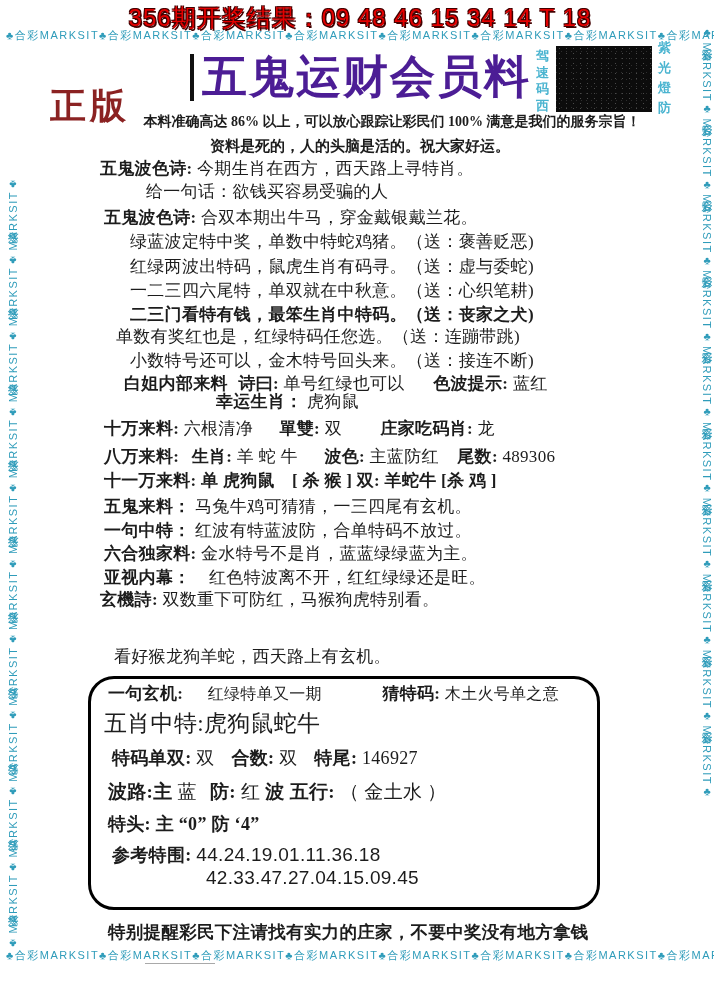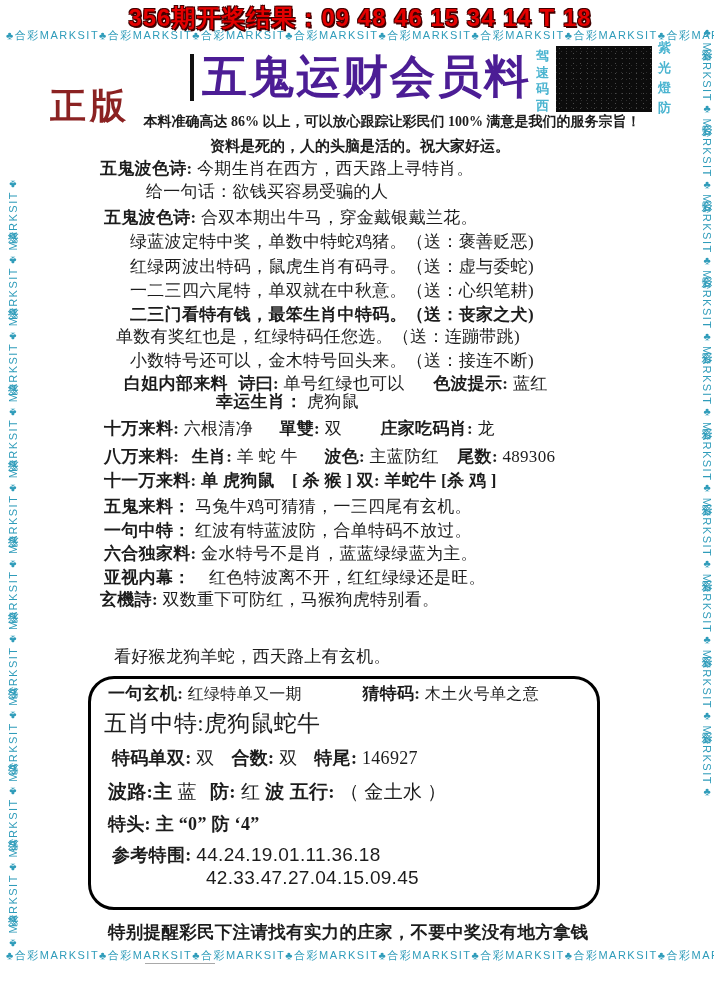--- a/index.html
+++ b/index.html
@@ -17,21 +17,21 @@
     color:#2f9cba;letter-spacing:1.5px;white-space:nowrap;
   }
   .border-v{
     position:absolute;width:17px;top:26px;height:924px;overflow:hidden;
     font-family:"Liberation Sans",sans-serif;font-size:11px;
     color:#2f9cba;letter-spacing:1.5px;white-space:nowrap;
     writing-mode:vertical-rl;text-orientation:mixed;
   }
   .result{
     position:absolute;top:2px;left:0;width:100%;text-align:center;
-    font-family:"Liberation Sans",sans-serif;font-size:24px;font-weight:700;
+    font-family:"Liberation Sans",sans-serif;font-size:24px;font-weight:400;
     color:#e40000;letter-spacing:1px;
     text-shadow:1.5px 1.5px 0 #420000,-1px -1px 0 #420000,1px -1px 0 #420000,-1px 1px 0 #420000;
   }
   .edition{position:absolute;left:50px;top:82px;font-size:36px;font-weight:700;color:#8b2222;letter-spacing:4px;}
   .main-title{
     position:absolute;left:190px;top:54px;font-size:45px;font-weight:700;color:#4c1d95;
     letter-spacing:2px;border-left:4px solid #111;padding-left:8px;line-height:1.05;
   }
   .black-block{
     position:absolute;left:556px;top:46px;width:96px;height:66px;background:#0c0c0c;
@@ -154,21 +154,21 @@
     <span class="b">玄機詩:</span>
     <span>双数重下可防红，马猴狗虎特别看。</span>
   </div>
 
   <div class="line" style="top:647px;left:114px;">看好猴龙狗羊蛇，西天路上有玄机。</div>
 
   <div class="tip-box"></div>
 
   <div class="line" style="top:684px;left:108px;">
     <span class="b">一句玄机:</span>
-    <span style="font-size:16px;">红绿特单又一期</span>
+    <span style="font-size:16px;margin-left:20px;">红绿特单又一期</span>
     <span class="b" style="margin-left:56px;">猜特码:</span>
     <span style="font-size:16px;">木土火号单之意</span>
   </div>
 
   <div class="line" style="top:711px;left:104px;font-size:23px;">
     <span>五肖中特:</span><span>虎狗鼠蛇牛</span>
   </div>
 
   <div class="line" style="top:748px;left:112px;font-size:18px;">
     <span class="b">特码单双:</span>

